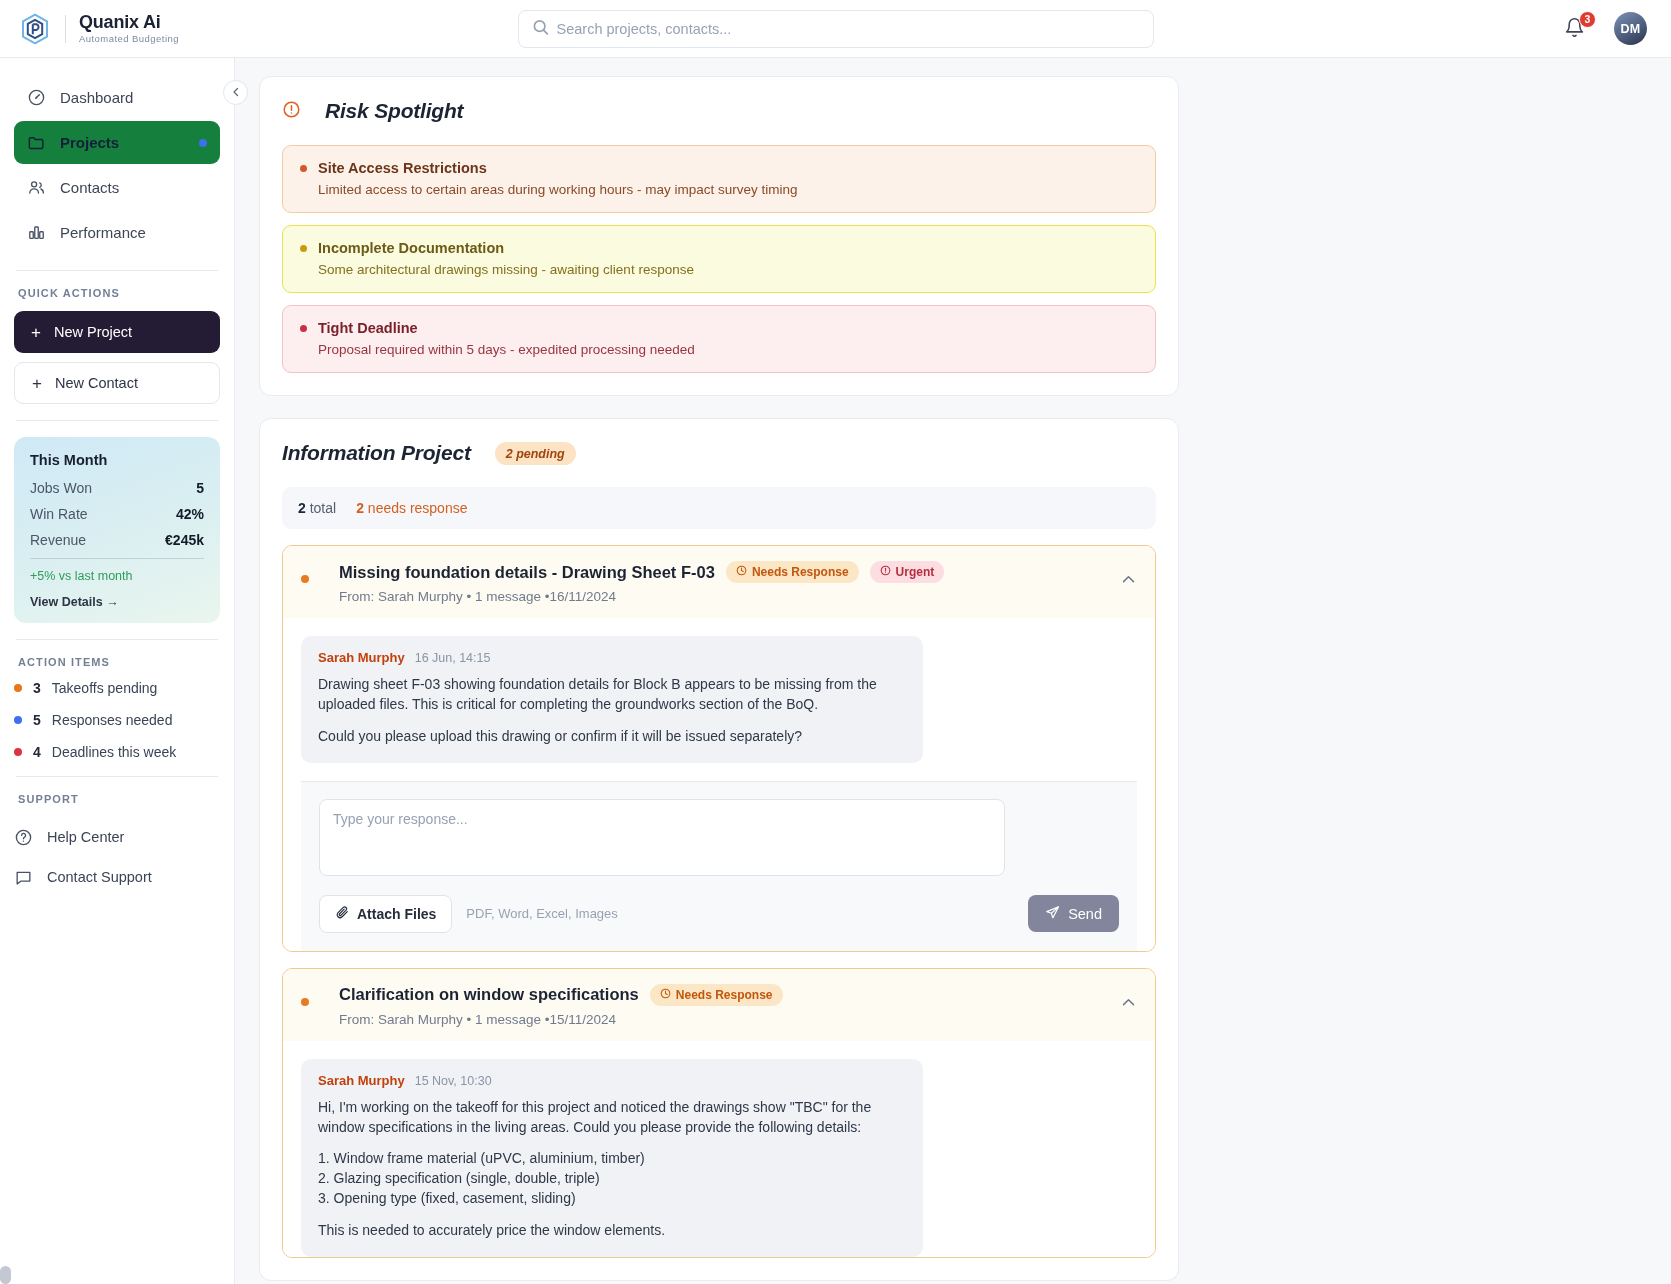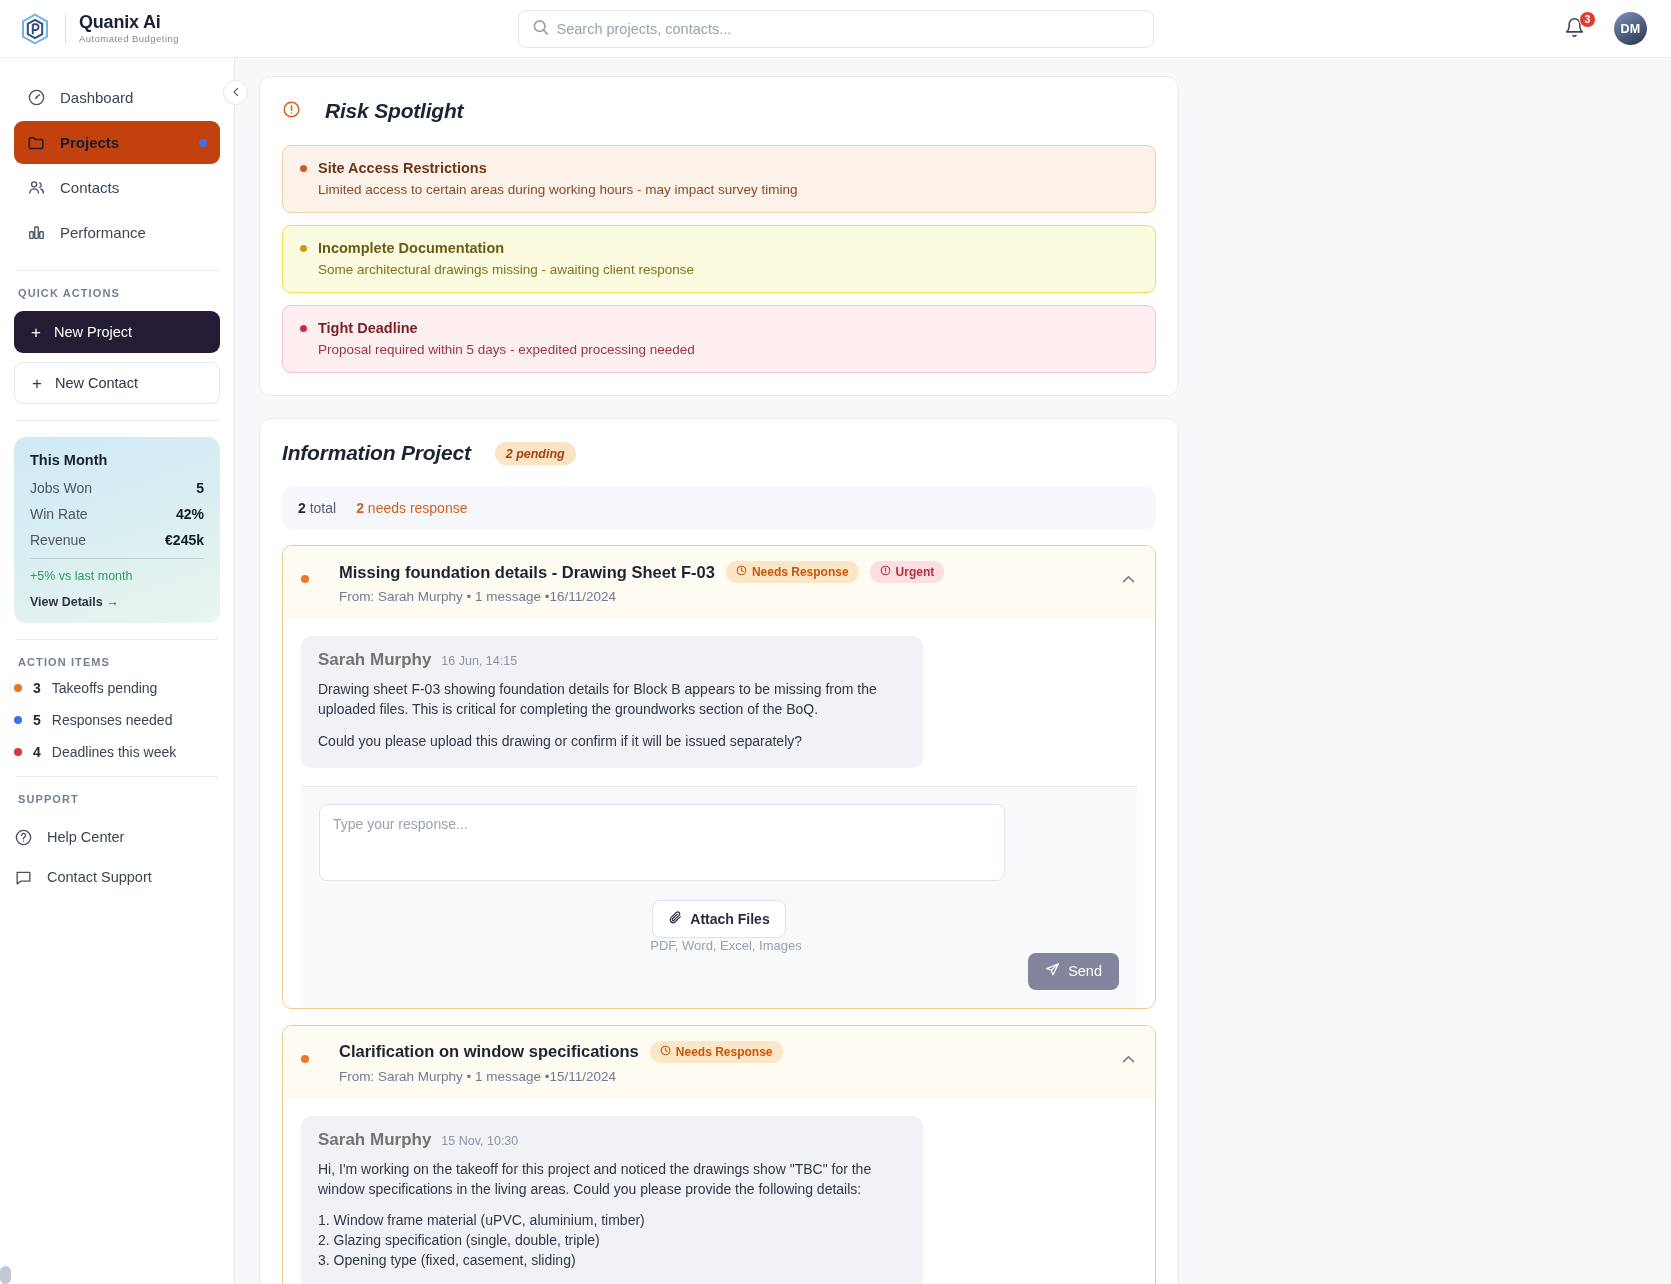--- a/index.html
+++ b/index.html
@@ -89,21 +89,21 @@
   }
   .nav-item {
     display: flex; align-items: center; gap: 14px;
     height: 43px; padding: 0 13px;
     border-radius: 9px;
     color: #3d4556; font-size: 15px;
     cursor: pointer;
     margin-bottom: 2px;
   }
   .nav-item .nav-ico { width: 19px; height: 19px; display: flex; align-items: center; justify-content: center; color: #4a5365; }
-  .nav-item.active { background: #c2410c; font-weight: 700; color: #13203a; }
+  .nav-item.active { background: #15803d; font-weight: 700; color: #13203a; }
   .nav-item.active .nav-ico { color: #13203a; }
   .nav-dot { margin-left: auto; width: 8px; height: 8px; border-radius: 50%; background: #3f6ef0; }
 
   .divider { height: 1px; background: #e6e9ef; margin: 16px 2px; }
   .section-label {
     font-size: 11px; font-weight: 700; letter-spacing: 1.1px;
     color: #737f95; padding: 0 4px; margin-bottom: 12px;
   }
   .btn-primary {
     height: 42px; border-radius: 9px; background: #241b35; color: #fff;
@@ -233,42 +233,42 @@
   .req-meta { font-size: 13.5px; color: #707b8d; margin-top: 6px; }
   .chev { color: #6c7687; margin-top: 10px; cursor: pointer; }
 
   .req-body { padding: 18px 18px 0 18px; background: #fff; }
   .msg {
     background: #f0f2f5; border-radius: 10px;
     padding: 14px 17px 16px 17px;
     max-width: 622px;
   }
   .msg-head { display: flex; align-items: baseline; gap: 10px; margin-bottom: 10px; }
-  .msg-author { font-size: 17px; font-weight: 700; color: #737373; }
+  .msg-author { font-size: 13px; font-weight: 700; color: #c2410c; }
   .msg-time { font-size: 12.5px; color: #8b95a6; }
   .msg-p { font-size: 14px; line-height: 1.42; color: #2f3848; margin-bottom: 12px; }
   .msg-p:last-child { margin-bottom: 0; }
   .msg-list { font-size: 14px; line-height: 1.42; color: #2f3848; margin-bottom: 12px; }
 
   .reply {
     border-top: 1px solid #e6e9ef;
     background: #f8f9fb;
     padding: 17px 18px 18px 18px;
     margin-top: 18px;
   }
   .reply-ta {
     width: 686px; height: 77px;
     border: 1px solid #dfe3ea; border-radius: 8px;
     background: #fff; resize: none; outline: none;
     padding: 11px 13px;
     font-family: "Liberation Sans", sans-serif;
     font-size: 14px; color: #2f3848;
   }
   .reply-ta::placeholder { color: #98a2b3; }
-  .reply-row { display: flex; align-items: center; margin-top: 15px; flex-direction: column; }
+  .reply-row { display: flex; align-items: center; margin-top: 15px; }
   .attach-btn {
     display: inline-flex; align-items: center; gap: 8px;
     height: 38px; padding: 0 15px;
     border: 1px solid #dfe3ea; border-radius: 8px; background: #fff;
     font-size: 14px; font-weight: 700; color: #252d3c; cursor: pointer;
   }
   .attach-hint { font-size: 13px; color: #98a2b3; margin-left: 14px; }
   .send-btn {
     margin-left: auto;
     display: inline-flex; align-items: center; gap: 8px;

